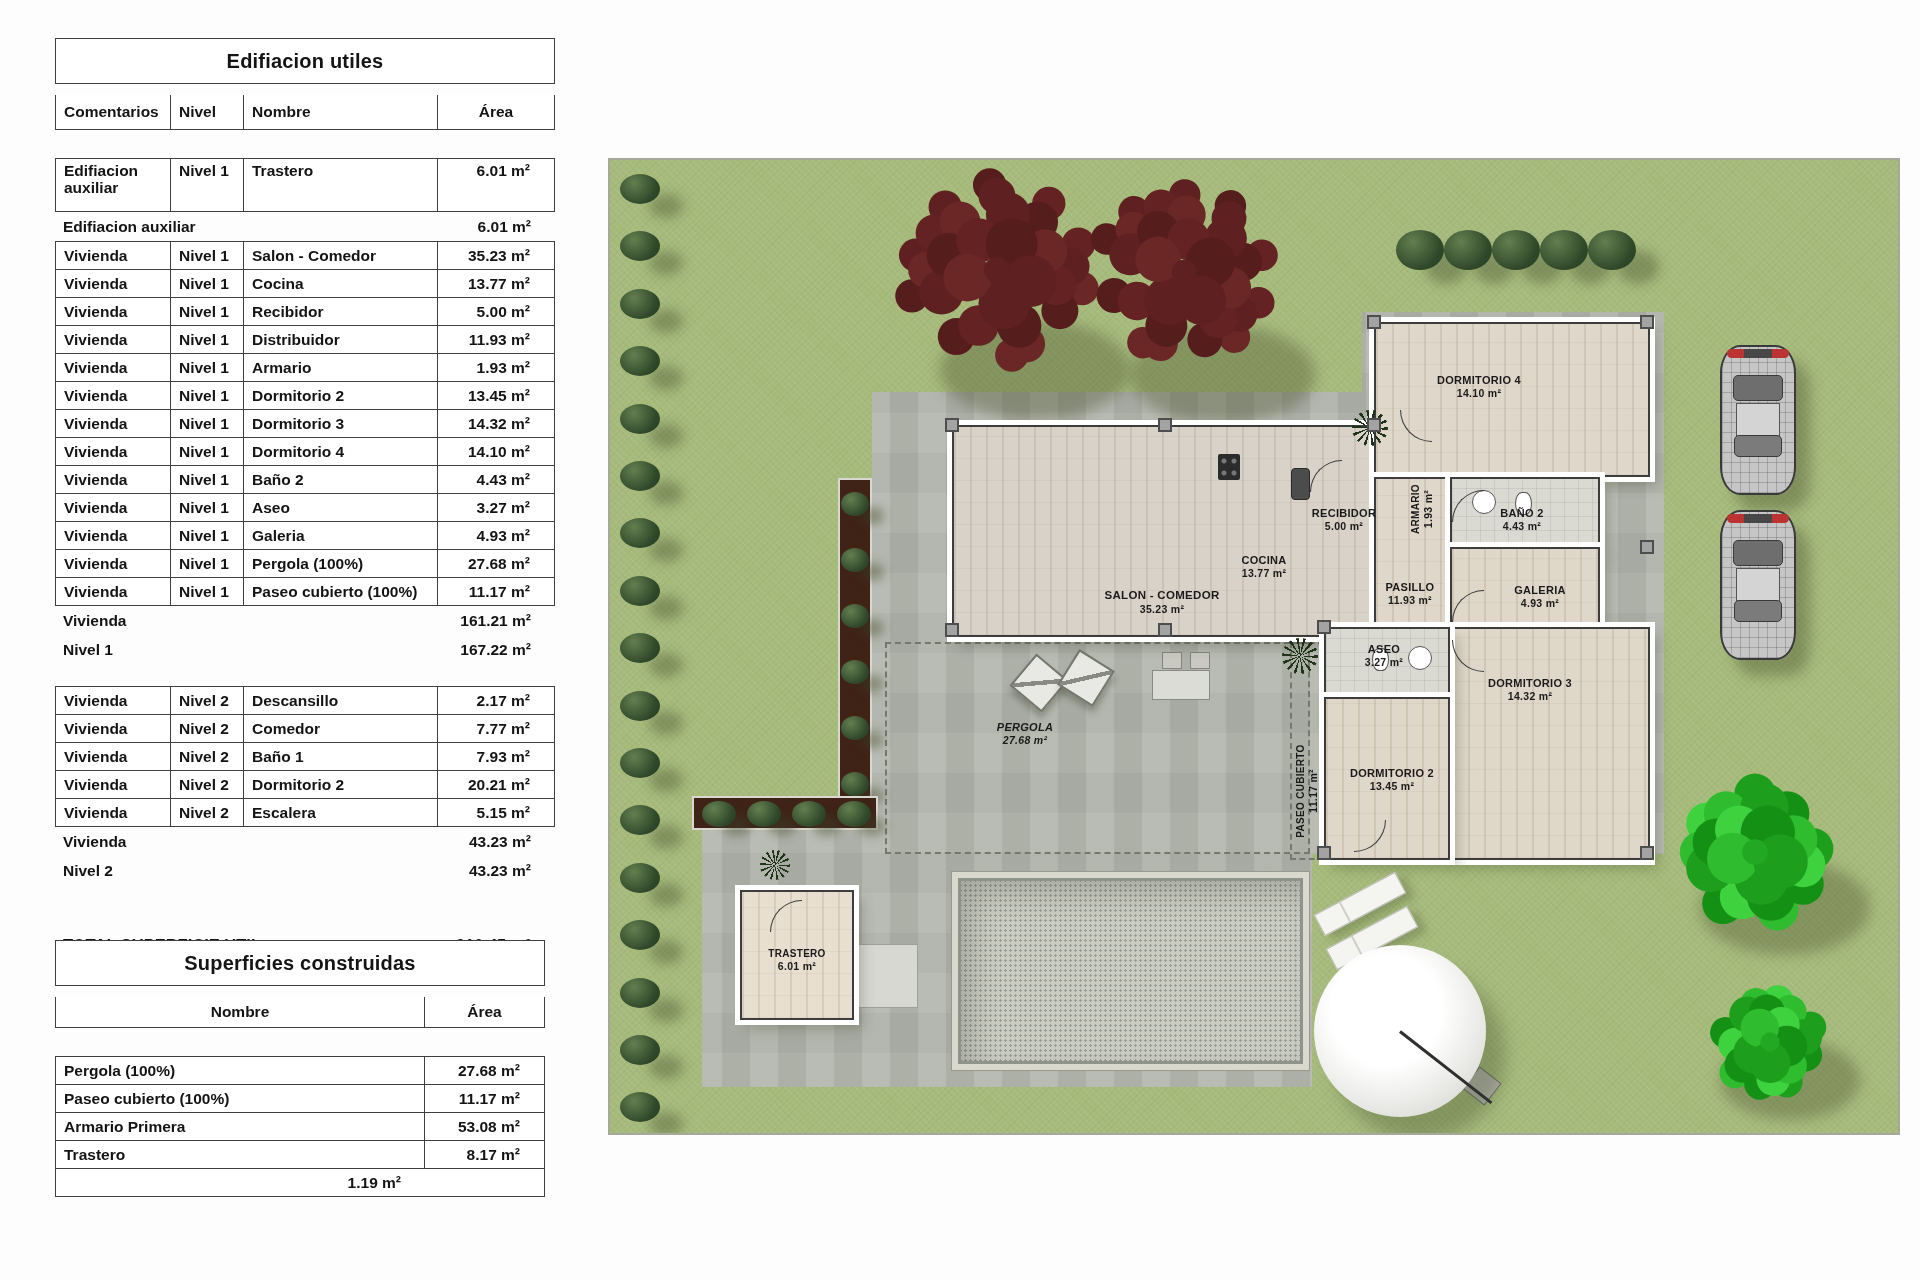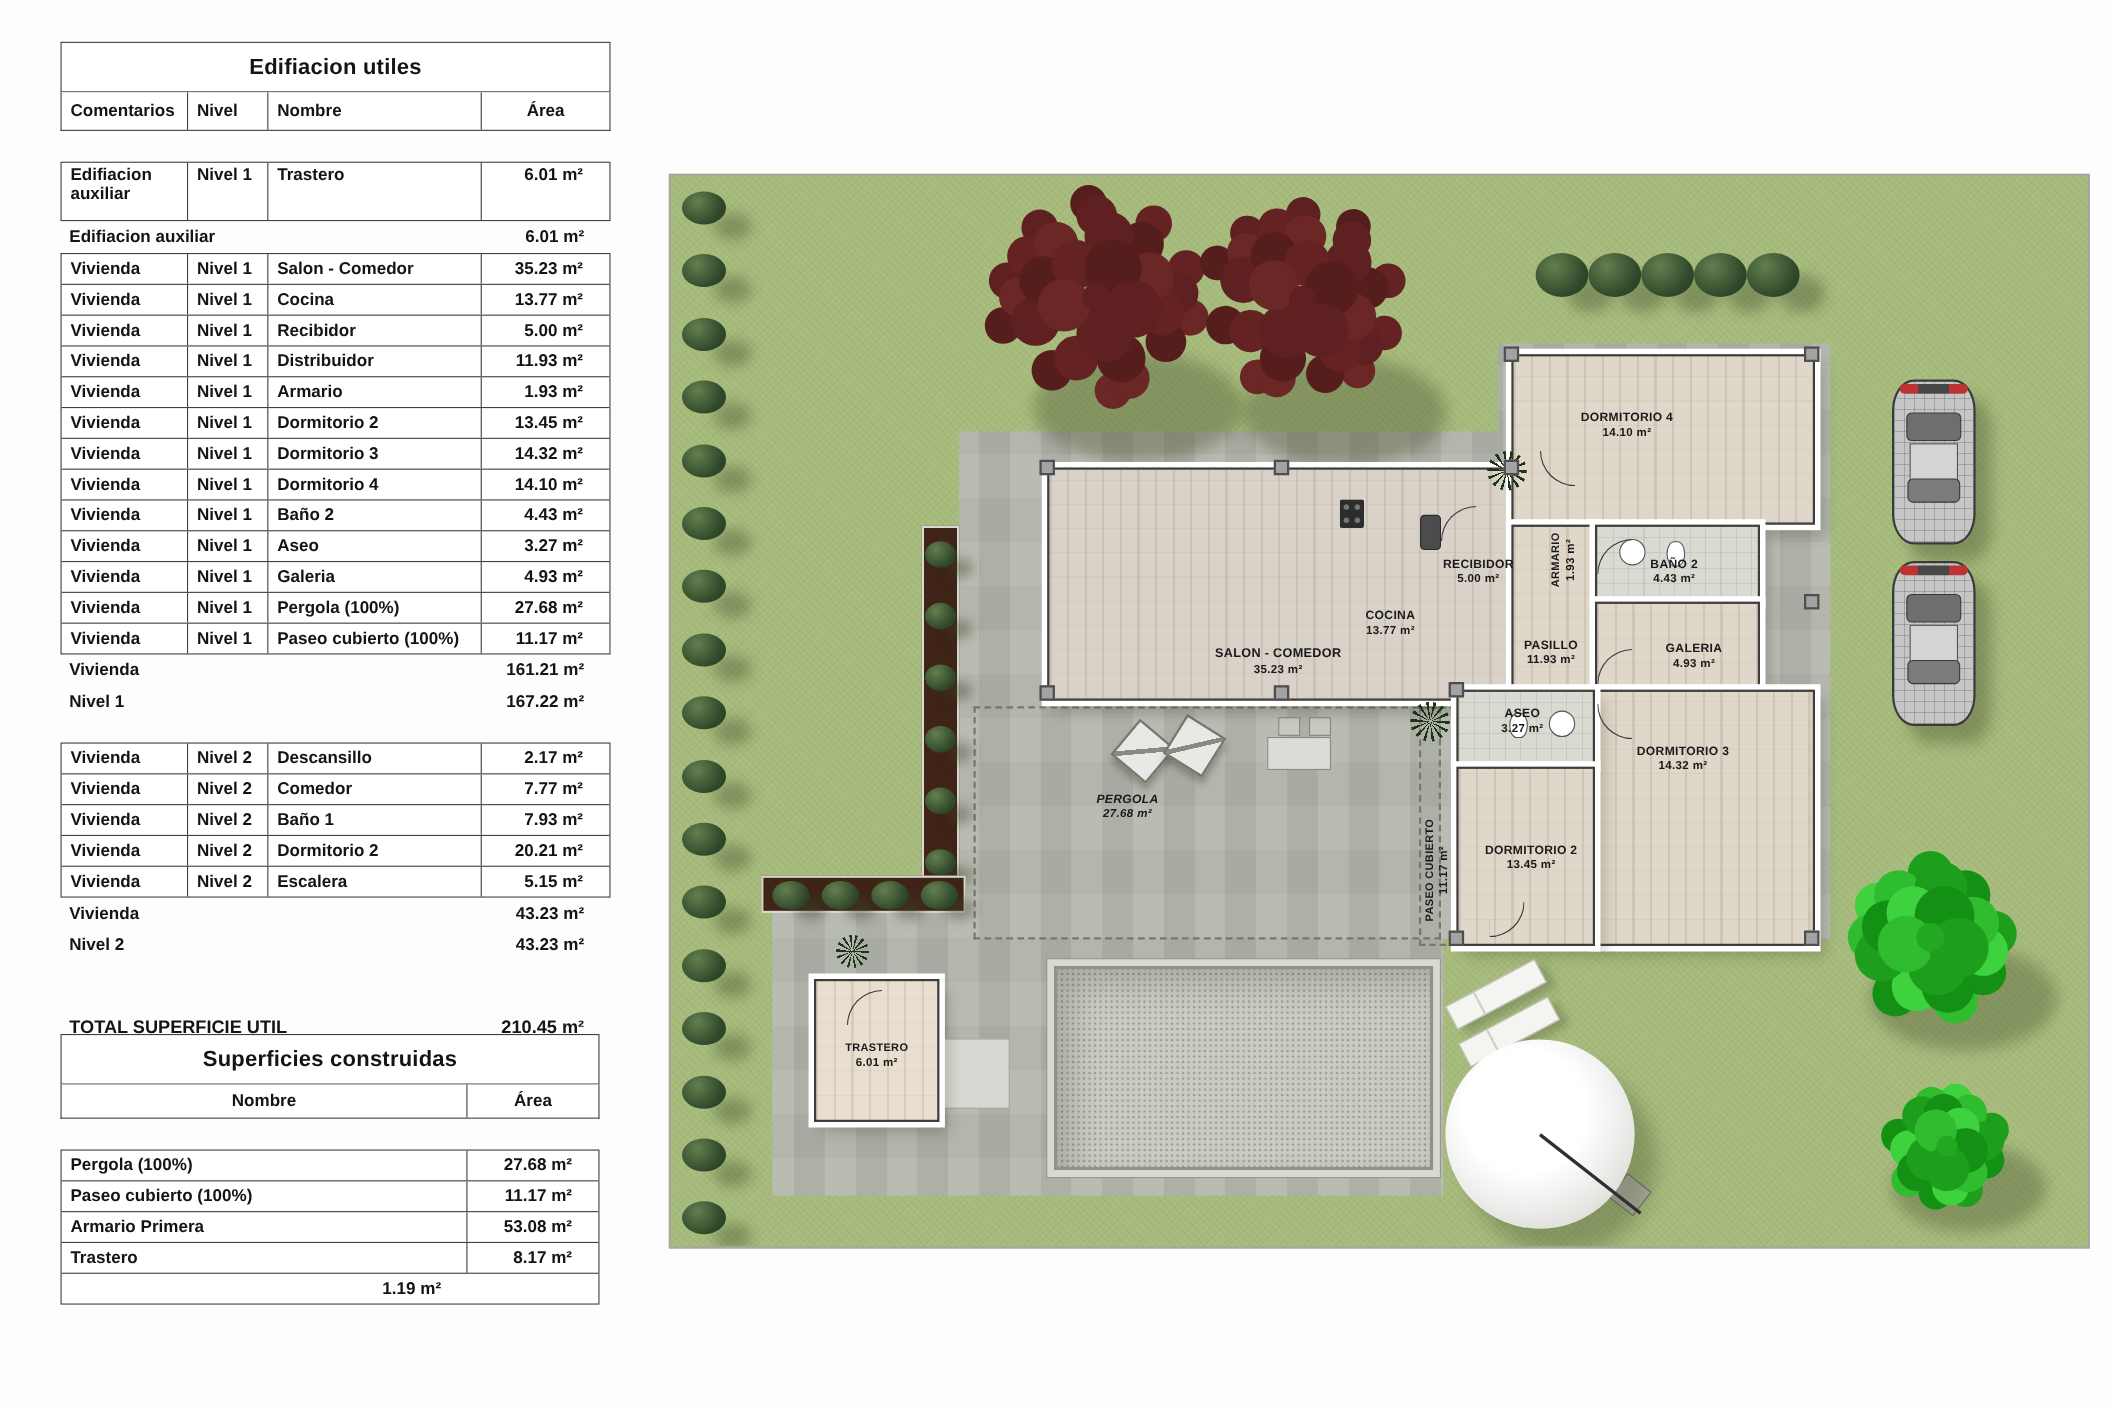--- a/index.html
+++ b/index.html
@@ -6,21 +6,21 @@
   body{
     width:1920px;height:1280px;position:relative;overflow:hidden;background:#fdfdfd;
     font-family:"Liberation Sans",sans-serif;font-weight:bold;color:#141414;
   }
   
   .tablewrap{position:absolute;}
   #t1{left:55px;top:38px;width:500px;}
   #t2{left:55px;top:940px;width:490px;}
   .ttitle{border:1px solid #3f3f3f;height:44px;display:flex;align-items:center;justify-content:center;
     font-size:20px;letter-spacing:.2px;background:#fff;}
-  .thead{border:1px solid #3f3f3f;border-top:none;display:grid;background:#fff;}
+  .thead{border:1px solid #3f3f3f;border-top:none;display:grid;background:#fff;margin-top:11px;}
   #t1 .thead{grid-template-columns:115px 73px 194px 116px;height:34px;}
   #t2 .thead{grid-template-columns:369px 119px;height:30px;}
   .thcell{display:flex;align-items:center;font-size:15.5px;padding:0 8px;border-right:1px solid #3f3f3f;overflow:hidden;}
   .thcell:last-child{border-right:none;}
   .thcell.center{justify-content:center;padding:0;}
   .tbody{margin-top:28px;}
   .tblock{border:1px solid #3f3f3f;background:#fff;}
   .trow{display:grid;border-bottom:1px solid #3f3f3f;}
   #t1 .trow{grid-template-columns:115px 73px 194px 116px;height:27px;}
   #t2 .trow{grid-template-columns:369px 119px;height:27px;}

